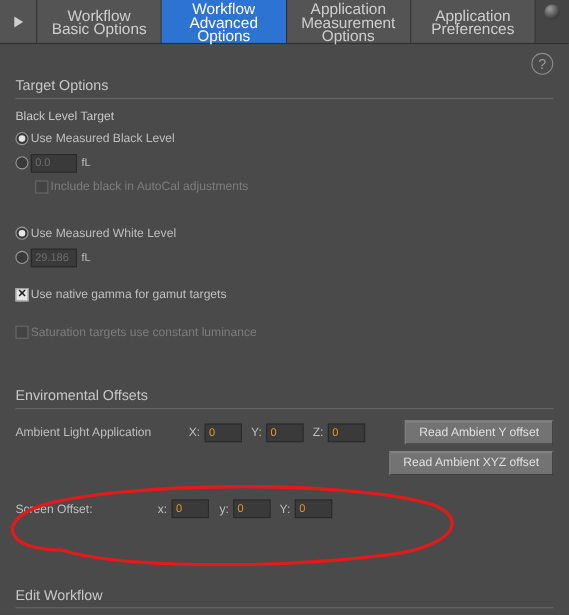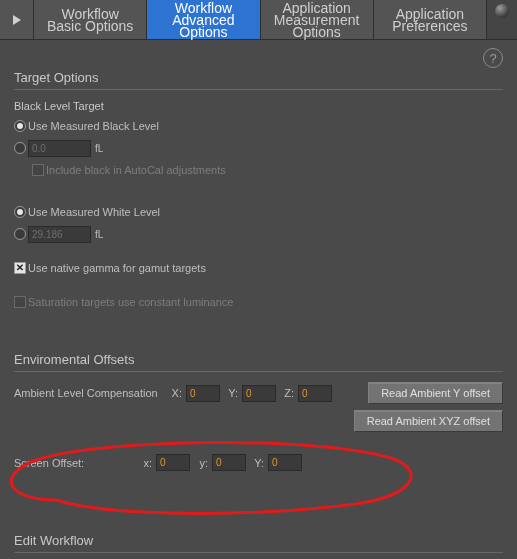--- a/index.html
+++ b/index.html
@@ -23,21 +23,21 @@
   .sub-title { color: #c8c8c8; font-size: 11px; margin-bottom: 4px; }
 
   .row { display: flex; align-items: center; gap: 2px; min-height: 20px; margin: 2px 0; }
   .radio, .check { width: 12px; height: 12px; border: 1px solid #9a9a9a; background: #3a3a3a; flex-shrink: 0; display: inline-flex; align-items: center; justify-content: center; cursor: pointer; }
   .radio { border-radius: 50%; }
   .radio.selected::after { content: ""; width: 6px; height: 6px; background: #e6e6e6; border-radius: 50%; }
   .check.disabled { border-color: #6a6a6a; background: #444; cursor: default; }
   .check.checked { background: #e6e6e6; color: #222; font-size: 10px; line-height: 10px; }
   .check.checked::after { content: "✕"; font-weight: bold; color: #222; }
 
-  .txt-input { background: #3a3a3a; border: 1px solid #2a2a2a; color: #8c8c8c; width: 63px; height: 17px; font-size: 10px; padding: 0 3px; }
+  .txt-input { background: #3a3a3a; border: 1px solid #2a2a2a; color: #8c8c8c; width: 42px; height: 17px; font-size: 10px; padding: 0 3px; }
   .txt-input.disabled { color: #6e6e6e; }
   .txt-input.orange { color: #e09a2a; }
   .suffix { font-size: 10px; margin-left: 2px; text-align: center; }
   .indent { margin-left: 18px; }
   .dim { color: #7d7d7d; }
 
   .env-row { display: flex; align-items: center; gap: 4px; margin: 6px 0; }
   .env-label { min-width: 150px; }
   .sm-label { width: 14px; text-align: right; }
   .btn { background: #737373; border: 1px solid #3a3a3a; border-top-color: #808080; border-left-color: #808080; color: #e0e0e0; height: 22px; padding: 0 12px; font-size: 11px; cursor: pointer; box-shadow: inset 0 1px 0 rgba(255,255,255,0.12); }
@@ -128,21 +128,21 @@
     <span class="check disabled"></span>
     <span class="dim">Saturation targets use constant luminance</span>
   </div>
 
   <div class="spacer-md"></div>
 
   <div class="section-title">Enviromental Offsets</div>
   <div class="hr"></div>
 
   <div class="env-row">
-    <span class="env-label">Ambient Level Compensation</span>
+    <span class="env-label">Ambient Light Application</span>
     <span class="sm-label">X:</span>
     <input class="txt-input orange" style="width: 34px;" value="0">
     <span class="sm-label">Y:</span>
     <input class="txt-input orange" style="width: 34px;" value="0">
     <span class="sm-label">Z:</span>
     <input class="txt-input orange" style="width: 34px;" value="0">
     <div class="btn-col">
       <button class="btn">Read Ambient Y offset</button>
     </div>
   </div>

